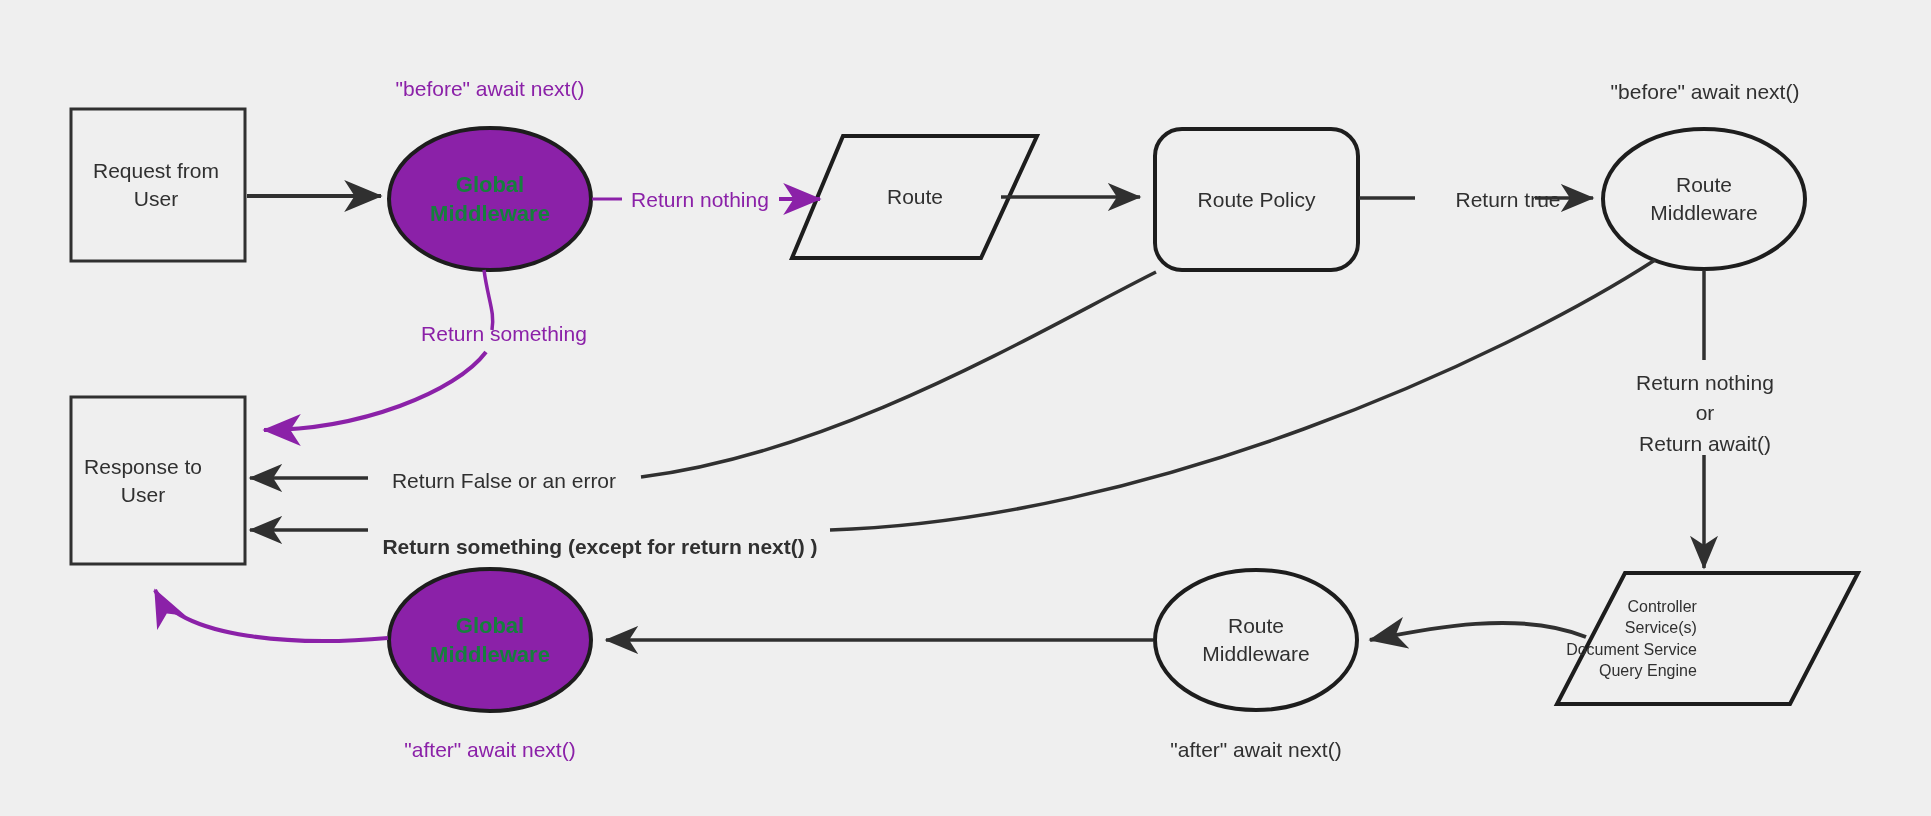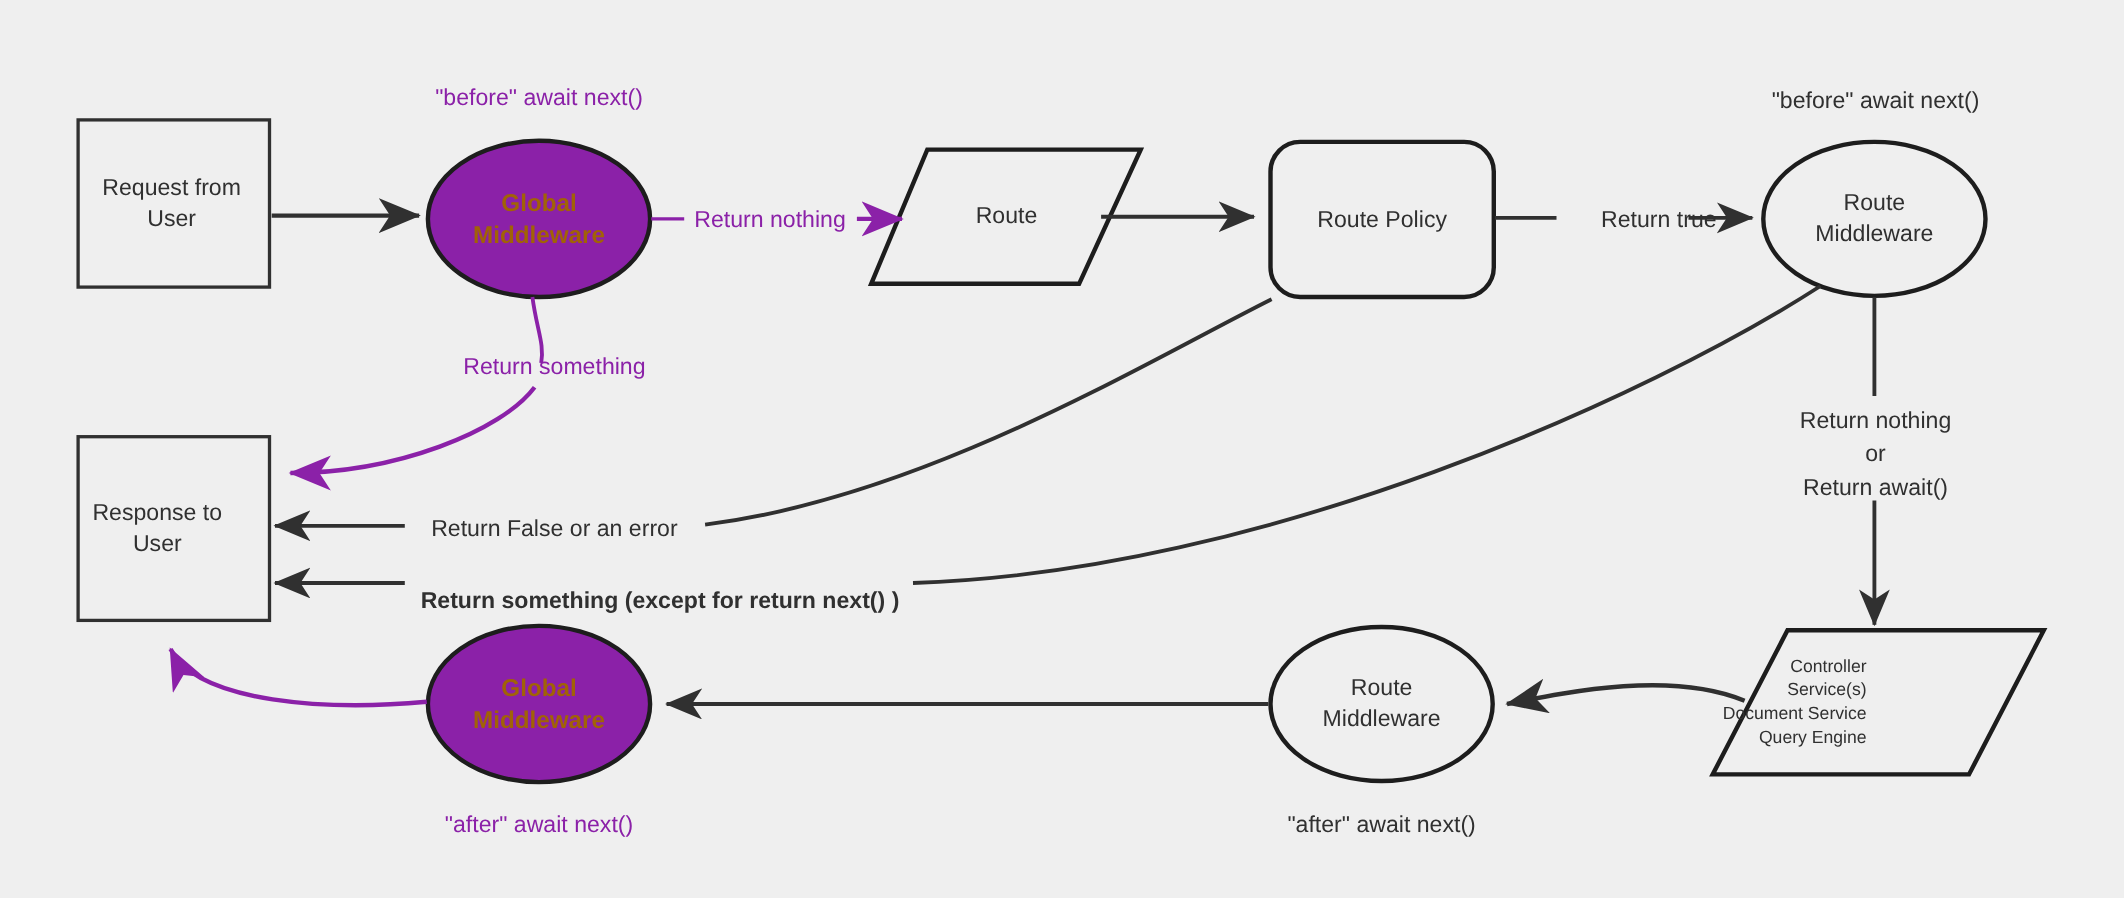--- a/index.html
+++ b/index.html
@@ -6,21 +6,21 @@
   body{
     font-family:"Liberation Sans","DejaVu Sans",sans-serif;
     width:1931px;height:816px;overflow:hidden;position:relative;
   }
   #canvas{position:absolute;left:0;top:0;width:1931px;height:816px;}
   .node-label{
     position:absolute;display:flex;align-items:center;justify-content:center;
     text-align:center;line-height:1.32;pointer-events:none;
   }
   .dark{color:#303030;font-size:21px;}
-  .white-bold{color:#a16207;font-size:22px;font-weight:bold;}
+  .white-bold{color:#15803d;font-size:22px;font-weight:bold;}
   .edge-label{
     position:absolute;text-align:center;line-height:1.45;white-space:nowrap;
     font-size:21px;color:#303030;
   }
   .edge-label.purple{color:#8b21a8;}
   .edge-label.center{transform:translateX(-50%);}
 </style>
 </head>
 <body>
 

